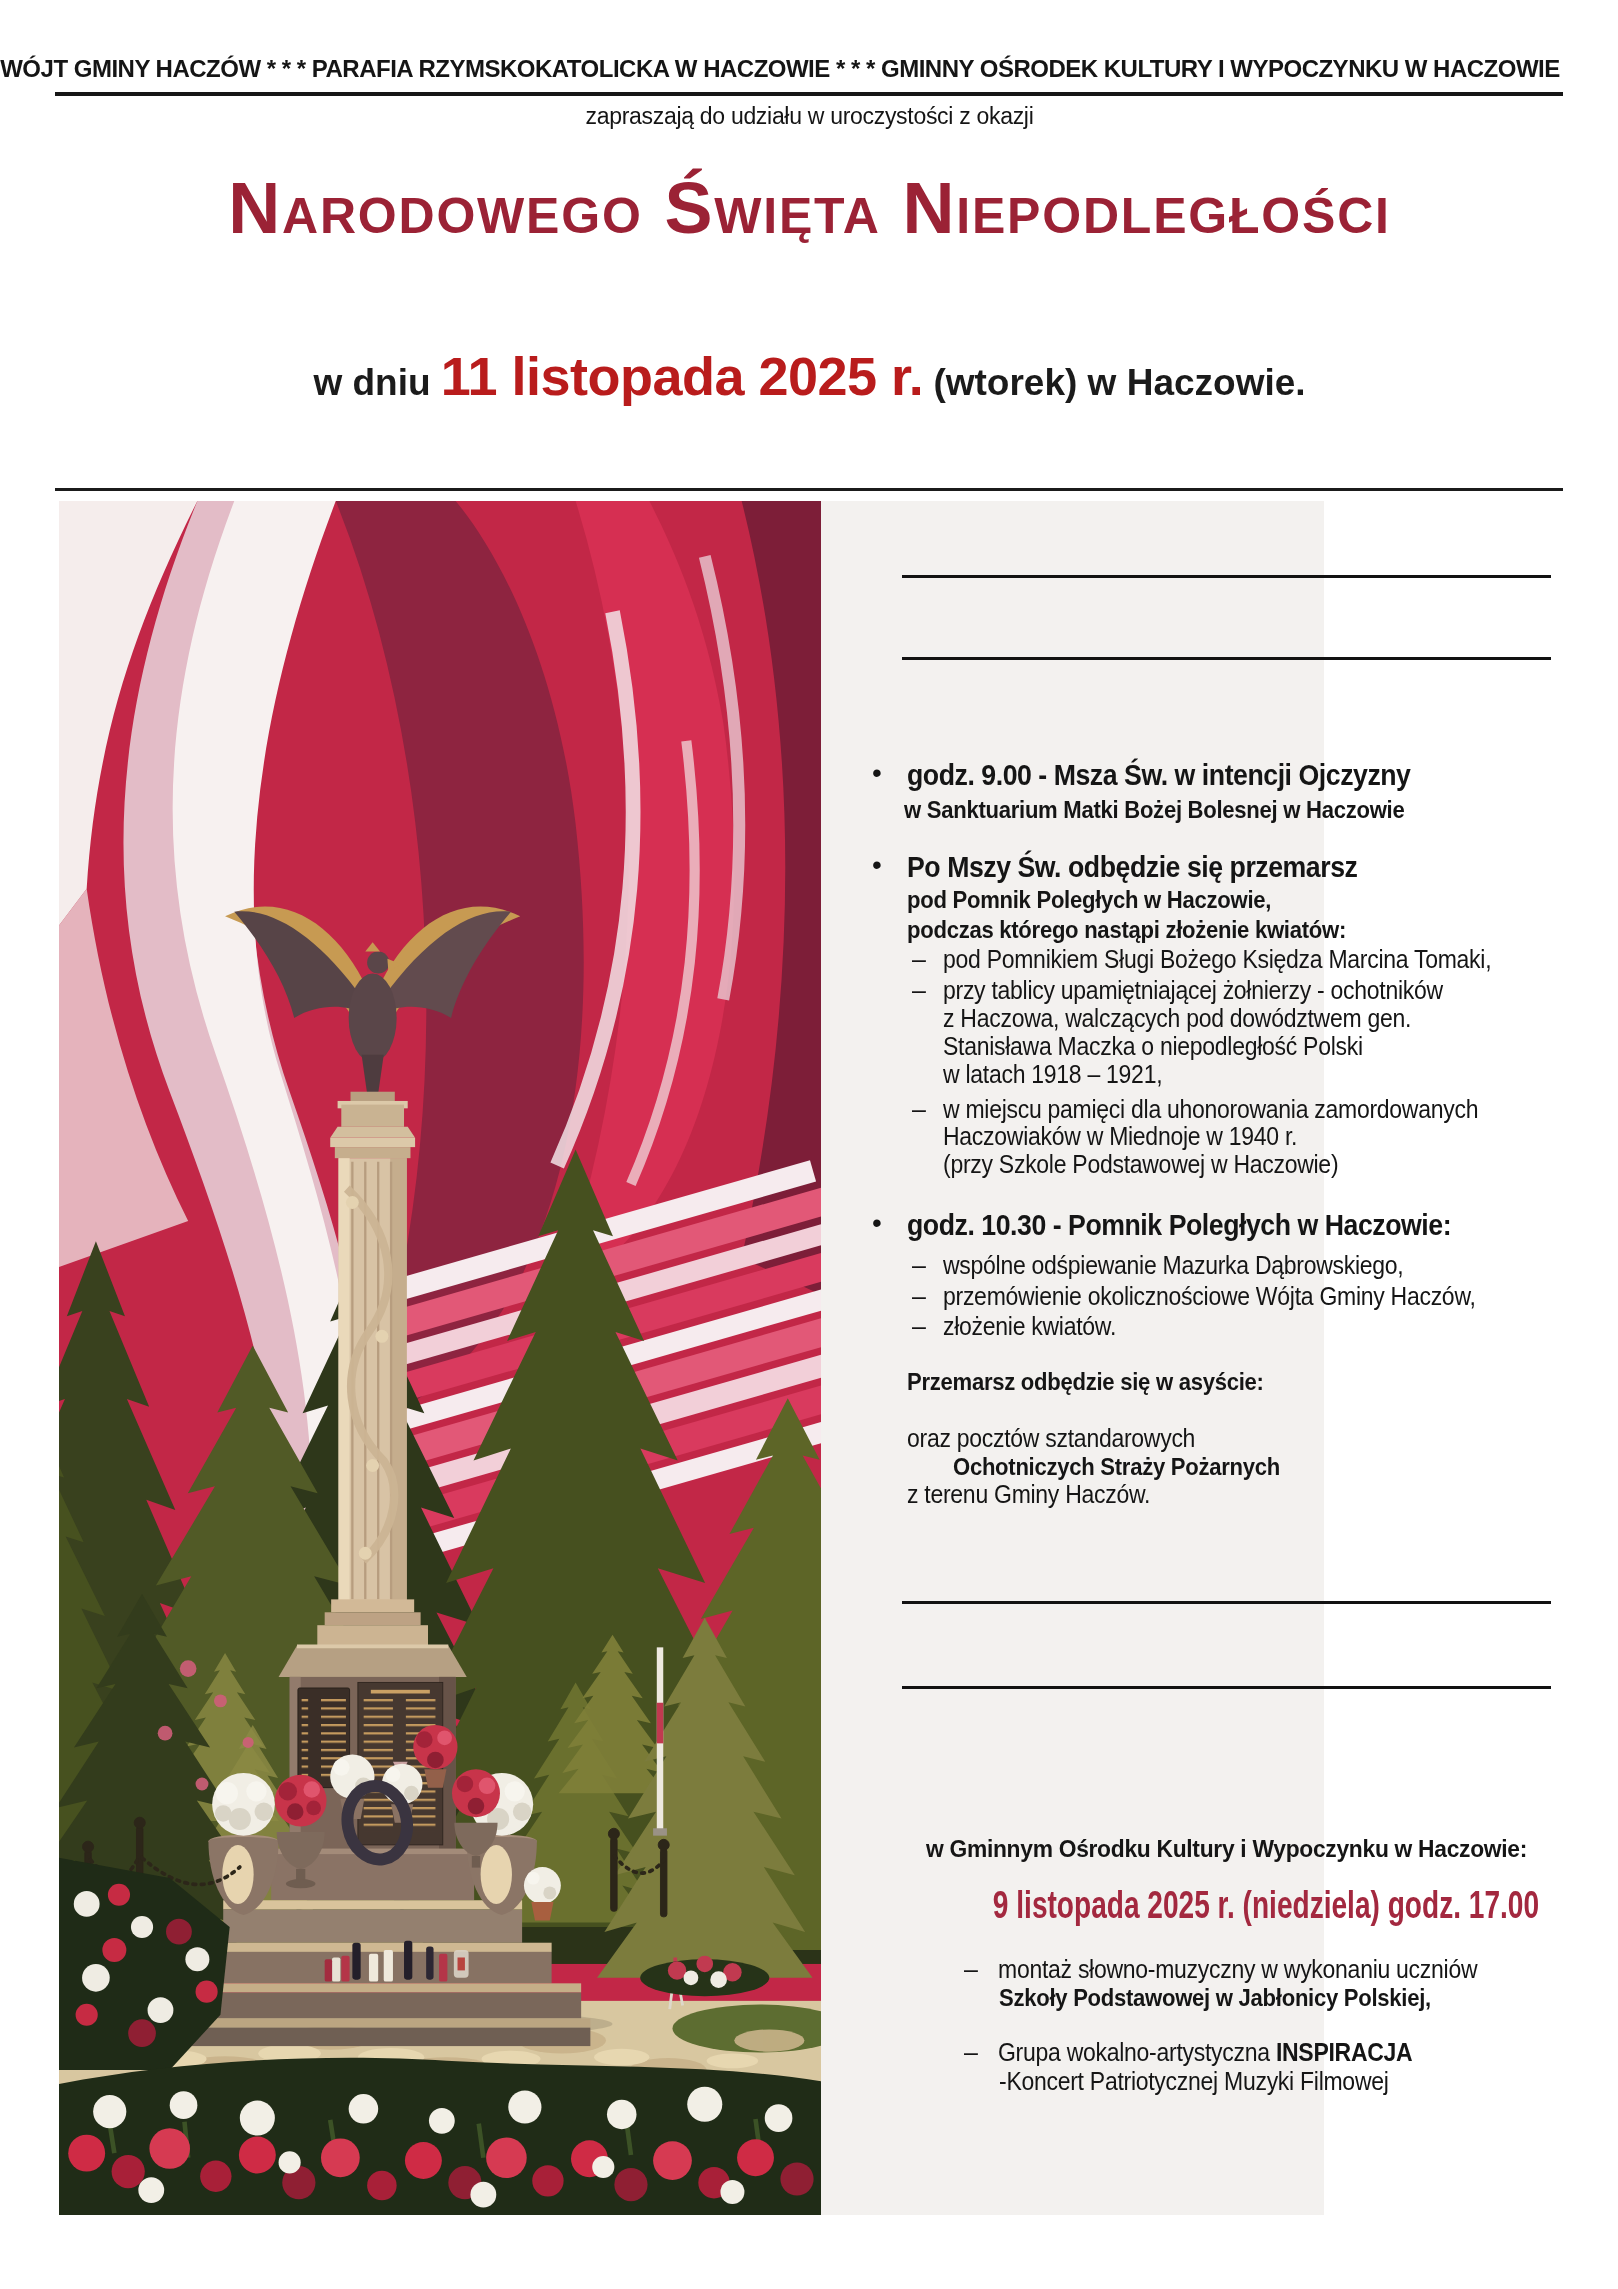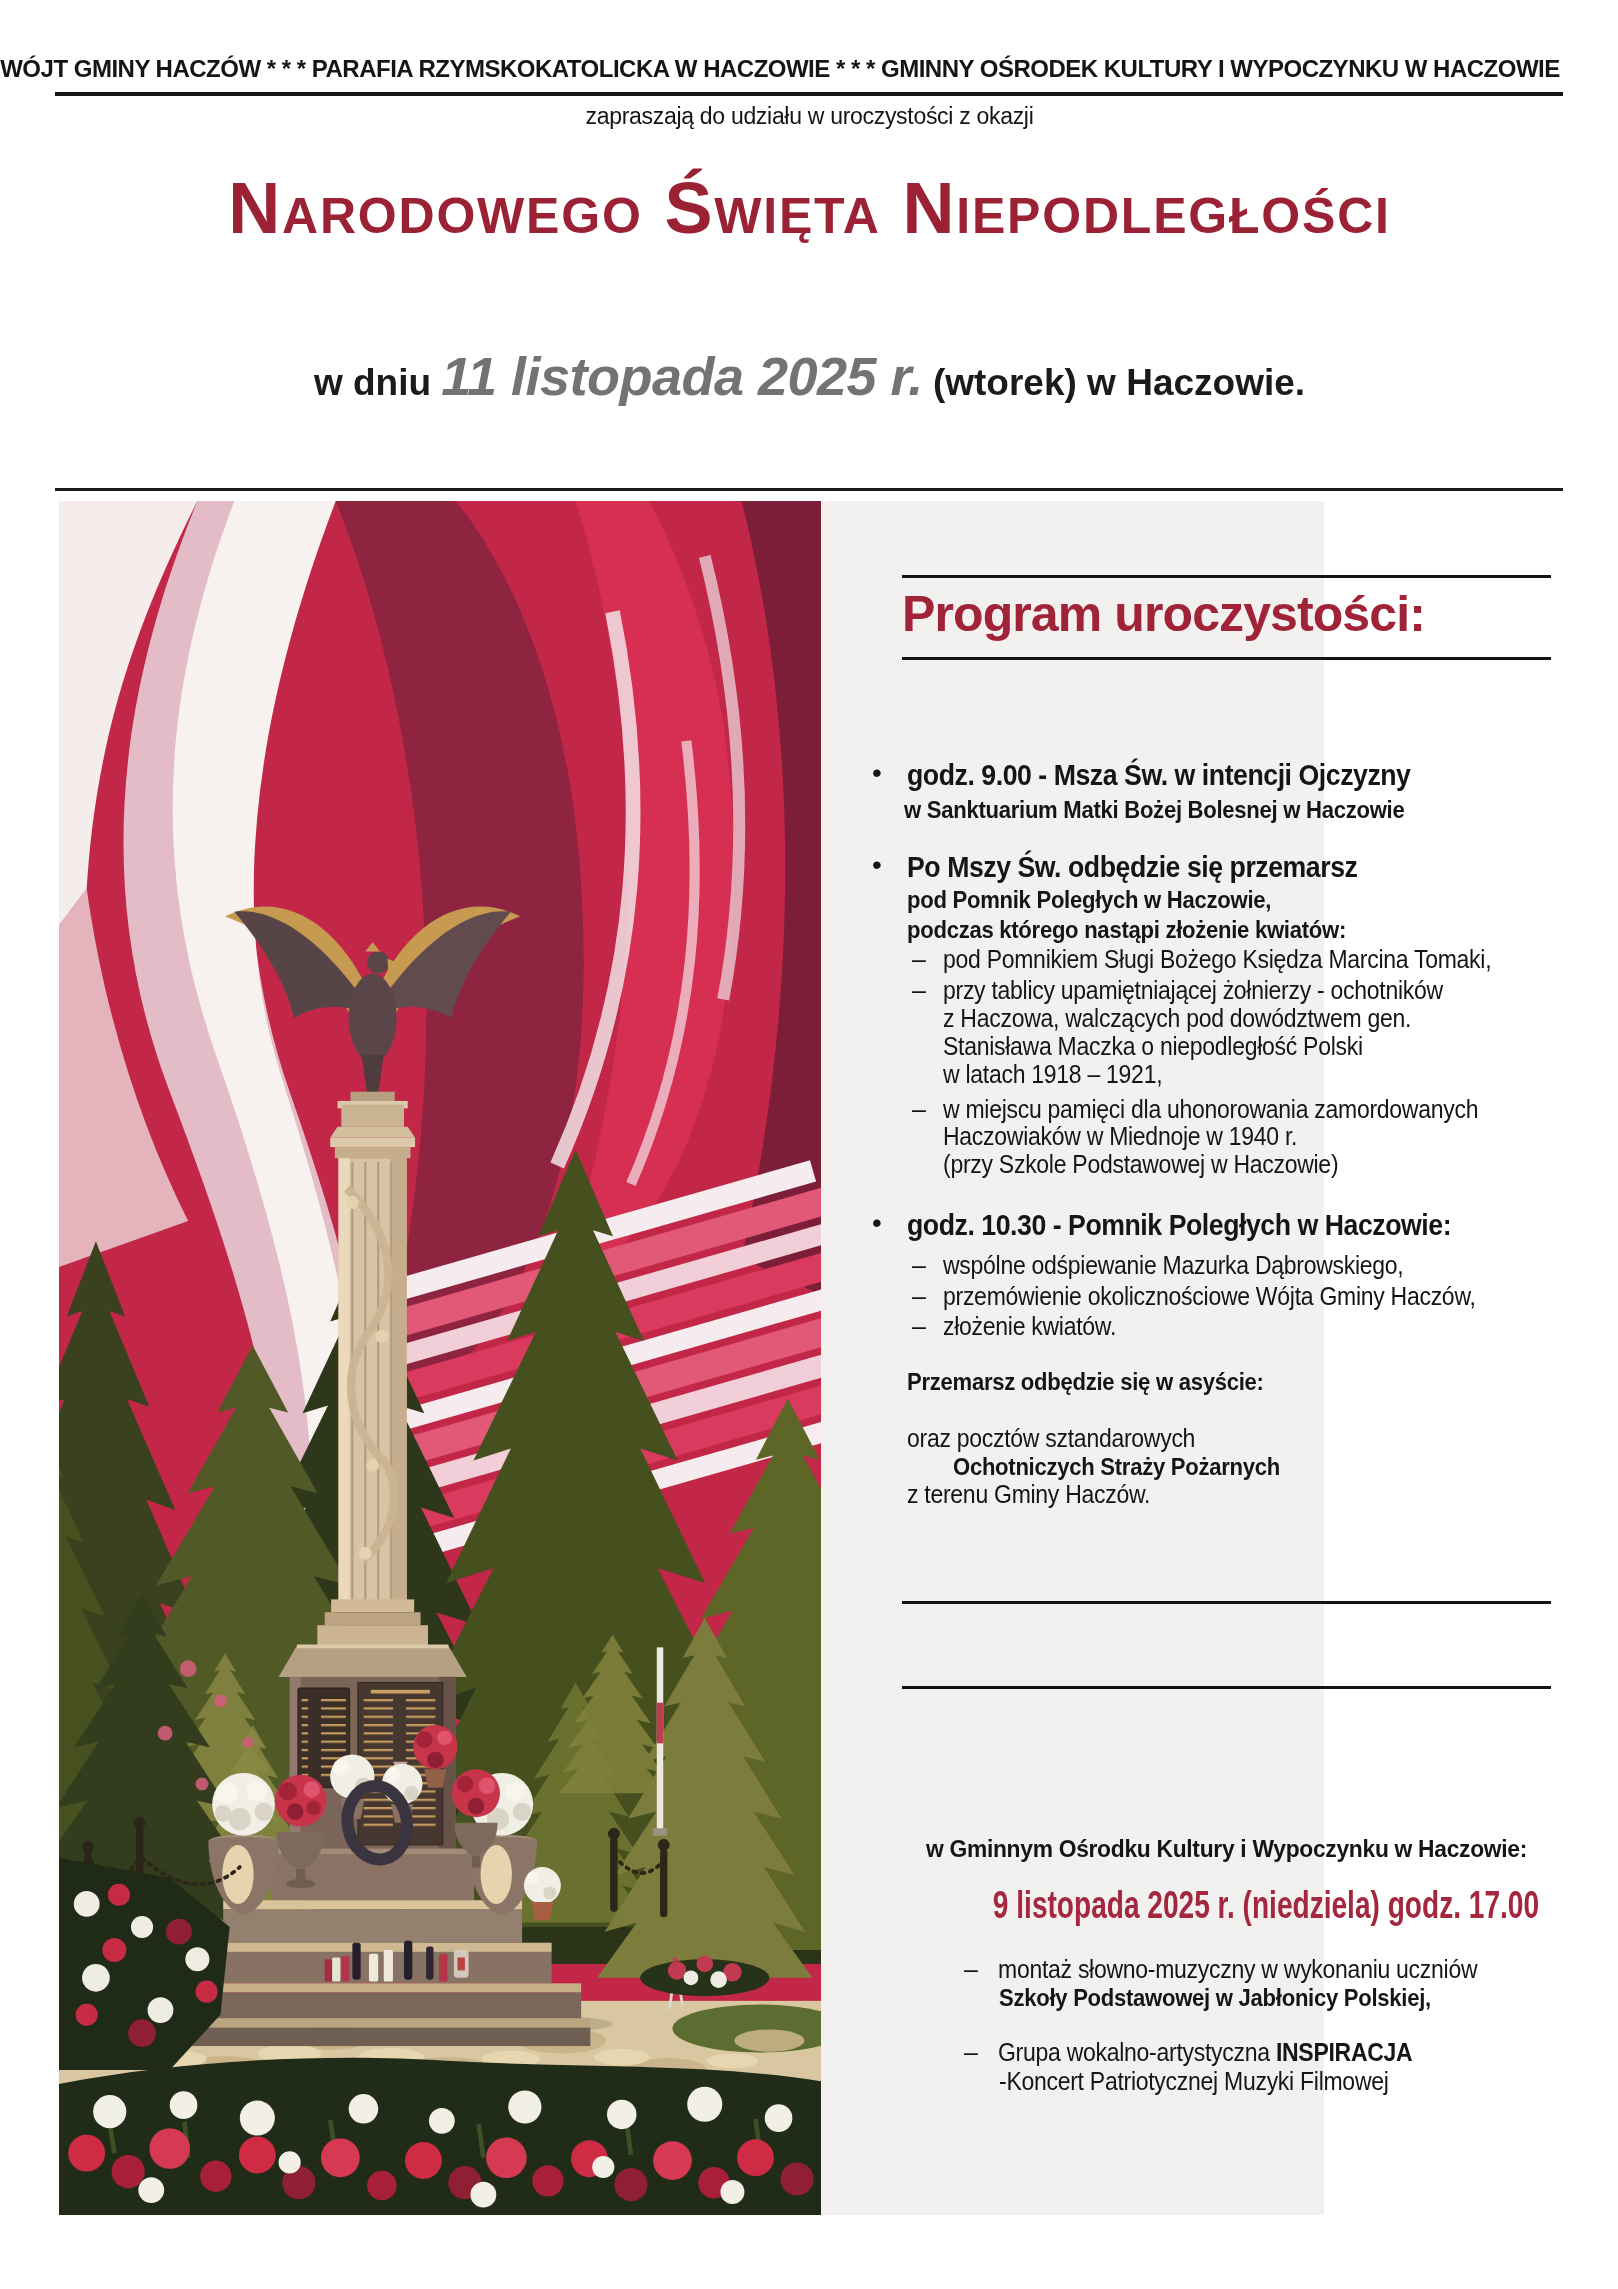--- a/index.html
+++ b/index.html
@@ -10,21 +10,21 @@
   .nw{white-space:nowrap;}
 
   
   .org-line{left:0;top:55px;width:1560px;font-size:24px;font-weight:700;letter-spacing:-0.5px;line-height:28px;}
   .rule-top{left:55px;top:92px;width:1508px;height:3.7px;background:#161616;}
   .invite-line{left:0;top:103px;width:1619px;font-size:23px;font-weight:500;letter-spacing:-0.3px;}
   .main-title{left:0;top:169px;width:1619px;font-size:72px;font-weight:700;letter-spacing:1.8px;
               font-variant:small-caps;color:#9b2235;line-height:79px;}
   .date-line{left:0;top:343px;width:1619px;line-height:66px;}
   .date-line .dk{font-size:37px;font-weight:600;color:#1b1b1b;}
-  .date-line .rd{font-size:54px;font-weight:800;color:#737373;letter-spacing:-0.5px;font-style:italic;}
+  .date-line .rd{font-size:54px;font-weight:800;color:#b91c1c;letter-spacing:-0.5px;}
   .rule-mid{left:55px;top:488px;width:1508px;height:2.8px;background:#1b1b1b;}
 
   
   .scan-tint{left:821px;top:501px;width:503px;height:1714px;background:#f3f1ef;}
 
   .illu{left:59px;top:501px;width:762px;height:1714px;}
 
   
   .col-rule{left:902px;width:649px;height:2.8px;background:#121212;}
   .col-heading{left:902px;width:649px;font-size:50px;font-weight:700;letter-spacing:-0.9px;color:#a02338;line-height:59px;}
@@ -405,21 +405,20 @@
         <circle cx="100" cy="1830" r="14" fill="#f2efe6"></circle>
           <circle cx="250" cy="1800" r="12" fill="#f2efe6"></circle>
         <circle cx="460" cy="1835" r="14" fill="#f2efe6"></circle>
           <circle cx="590" cy="1805" r="12" fill="#f2efe6"></circle>
         <circle cx="730" cy="1832" r="13" fill="#f2efe6"></circle>
       </g>
     </g>
   </svg>
 
   <div class="abs col-rule" style="top:575px"></div>
-  <div class="abs col-heading nw" style="top:585px">Program uroczystości:</div>
   <div class="abs col-rule" style="top:657px"></div>
 
   <div class="abs bullet-item nw" style="top:759px">
     <span class="blt">•</span>
     <span class="p-title x92" style="display:inline-block">godz. 9.00 - Msza Św. w intencji Ojczyzny</span>
   </div>
   <div class="abs nw" style="top:796px;left:904px">
     <span class="t-sub x92" style="display:inline-block">w Sanktuarium Matki Bożej Bolesnej w Haczowie</span>
   </div>
 

